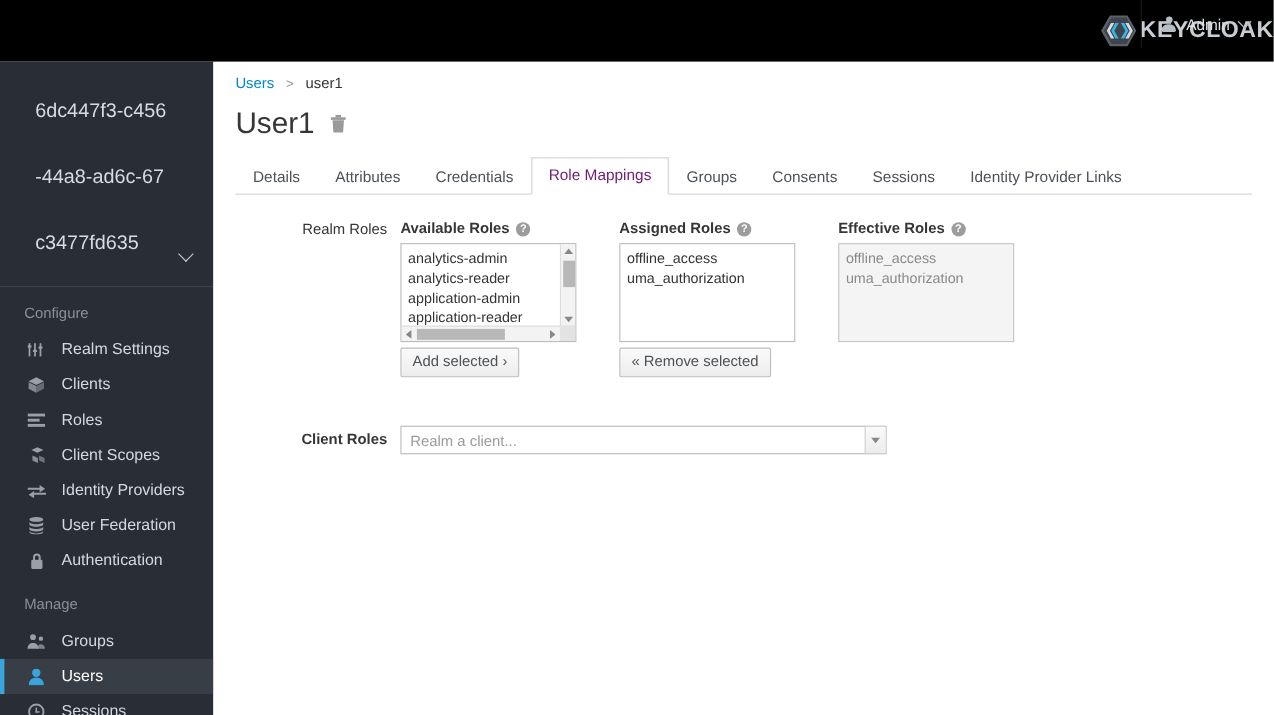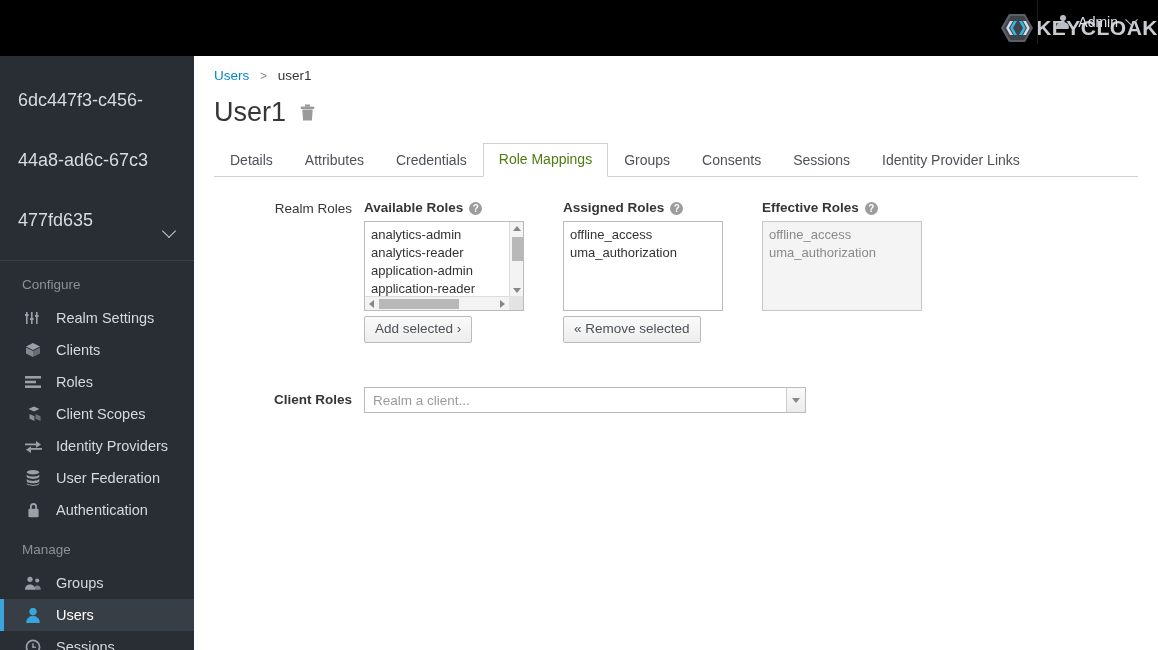--- a/index.html
+++ b/index.html
@@ -53,21 +53,21 @@
   }
 
   
   .sidebar {
     position: absolute; left: 0; top: 56px;
     width: 194px; height: 594px;
     background: #292e34;
     overflow: hidden;
   }
   .realm-select {
-    padding: 14px 16px 10px 18px;
+    padding: 14px 16px 10px 32px;
     position: relative;
     cursor: default;
   }
   .realm-name {
     color: #d8dbdf; font-size: 18px; line-height: 60px;
     word-break: break-all; padding-right: 26px;
     font-family: "Liberation Sans", sans-serif;
   }
   .realm-caret {
     position: absolute; right: 20px; bottom: 24px;
@@ -139,21 +139,21 @@
   .tab {
     padding: 6px 15px 8px 15px;
     font-size: 14px; color: #4d5258;
     border: 1px solid transparent;
     border-bottom: none;
     margin-bottom: -1px;
     line-height: 18px;
     cursor: default;
   }
   .tab.active {
-    color: #4d7c0f;
+    color: #701a75;
     background: #fff;
     border-color: #d1d1d1;
     border-bottom: 1px solid #fff;
     text-align: center;
   }
 
   
   .form-area { padding: 20px 0 0 0; position: relative; }
 
   .row { display: flex; align-items: flex-start; }

